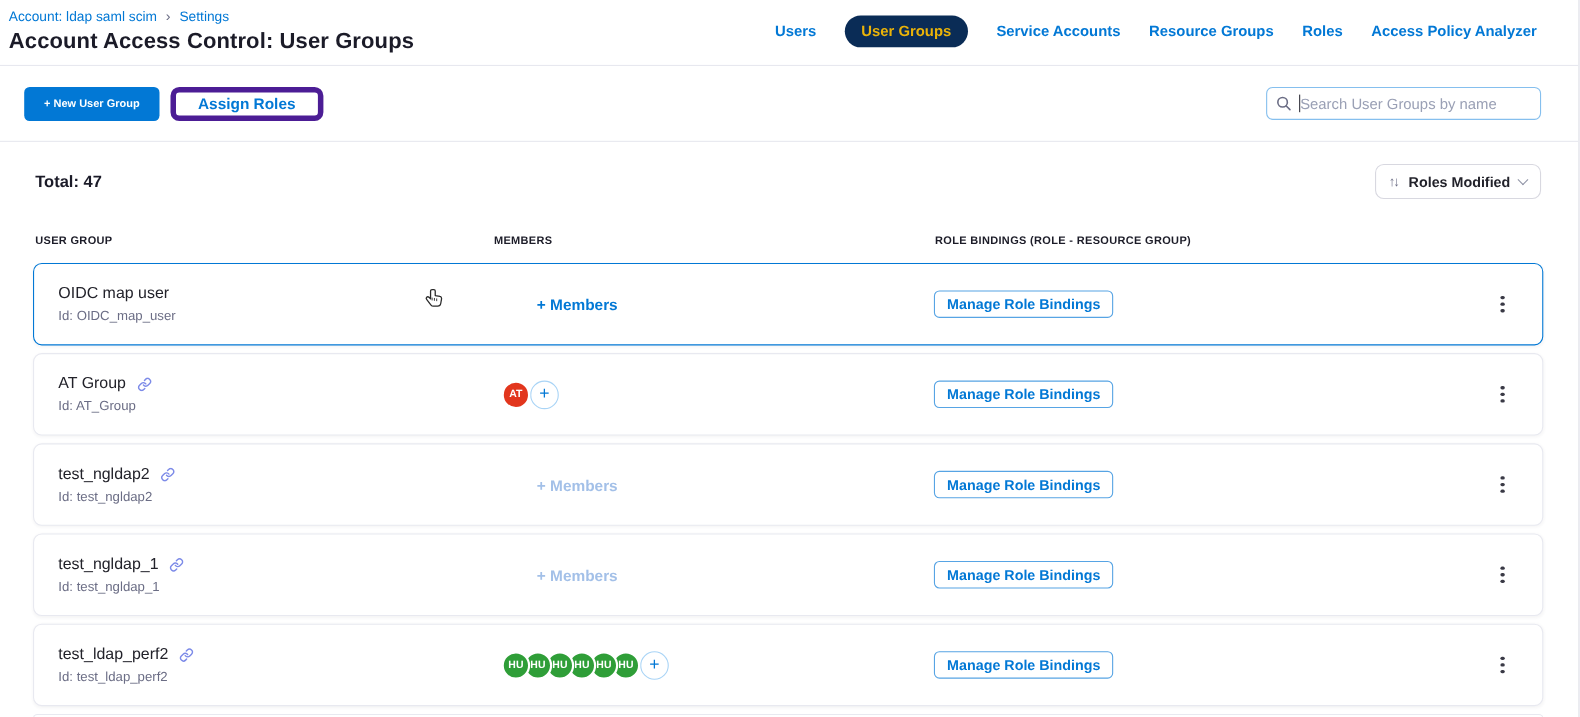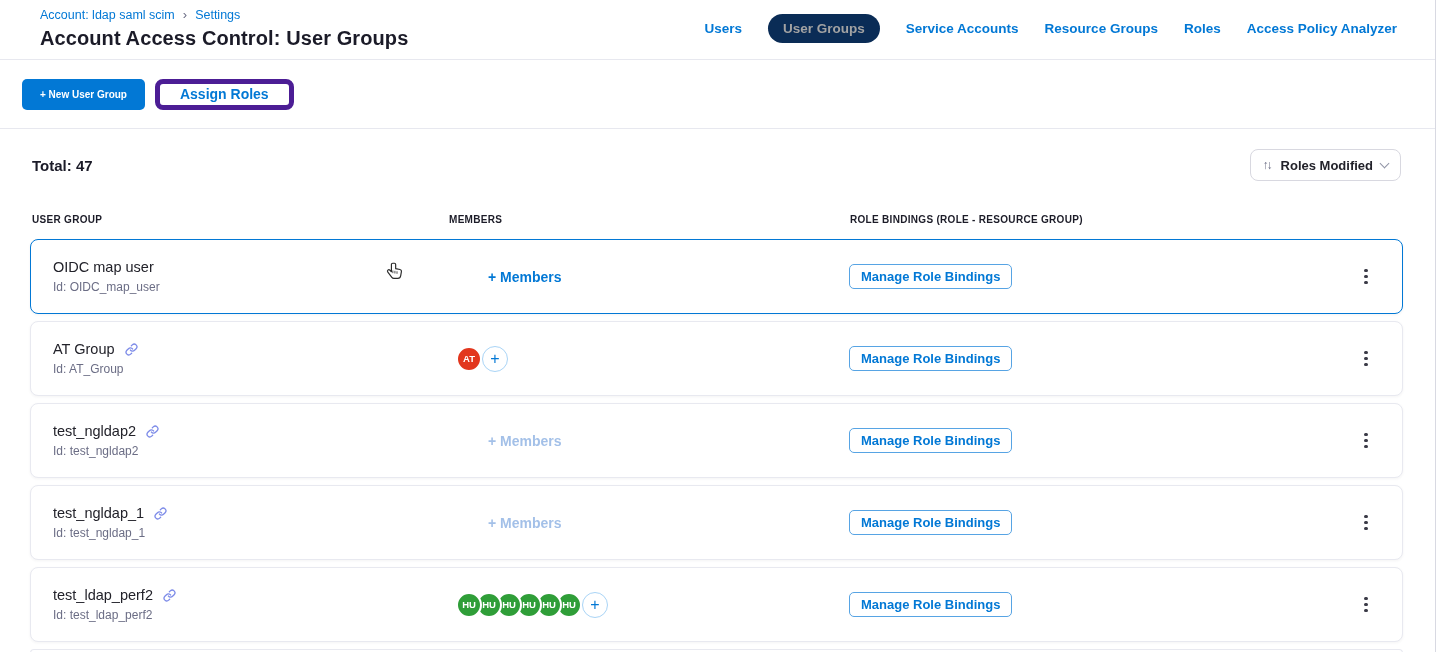--- a/index.html
+++ b/index.html
@@ -3,29 +3,29 @@
 <meta charset="utf-8">
 <style>
   * { margin:0; padding:0; box-sizing:border-box; }
   html,body { background:#f4f4f7; }
   .page {
     width:1436px; height:652px; position:relative; background:#ffffff;
     font-family:"Liberation Sans", sans-serif; overflow:hidden;
     border-right:1px solid #d8d9e2;
   }
   
-  .header { height:60px; border-bottom:1px solid #e7e8ef; display:flex; justify-content:space-between; padding:0 38px 0 40px; }
+  .header { height:60px; border-bottom:1px solid #e7e8ef; display:flex; justify-content:space-between; padding:0 38px 0 8px; }
   .crumb-wrap { padding-top:7px; }
   .breadcrumb { font-size:12.5px; color:#0278d5; display:flex; gap:8px; align-items:center; }
   .breadcrumb .sep { color:#6b6d85; font-size:13px; }
   .breadcrumb a { color:#0278d5; text-decoration:none; cursor:pointer; }
   .page-title { font-size:20px; font-weight:700; color:#1b1b28; margin-top:5px; letter-spacing:.1px; }
   .nav-tabs { display:flex; align-items:center; gap:26px; padding-top:12px; height:44px; }
   .tab { font-size:13.5px; font-weight:600; color:#0278d5; cursor:pointer; white-space:nowrap; }
-  .tab.active { background:#0a2c56; color:#a3a3a3; padding:7px 15px; border-radius:999px; }
+  .tab.active { background:#0a2c56; color:#eab308; padding:7px 15px; border-radius:999px; }
   
   .toolbar { height:69px; border-bottom:1px solid #e7e8ef; display:flex; align-items:center; justify-content:space-between; padding:0 34px 0 22px; }
   .toolbar-left { display:flex; gap:10px; align-items:center; }
   .btn-primary { background:#0278d5; color:#fff; font-size:10px; font-weight:700; border:none; border-radius:5px; height:31px; padding:0 18px; cursor:pointer; font-family:inherit; }
   .btn-outline { background:#fff; color:#0278d5; font-size:14px; font-weight:700; border:5px solid #4c1d95; border-radius:8px; height:31px; padding:0 20px; cursor:pointer; font-family:inherit; }
   .search-wrap { position:relative; width:250px; height:30px; }
   .search-wrap input { width:100%; height:100%; border:1px solid #85bfee; border-radius:6px; padding:0 10px 0 30px; font-size:13.5px; color:#22222a; outline:none; font-family:inherit; }
   .search-wrap input::placeholder { color:#9aa0b5; }
   .search-icon { position:absolute; left:8px; top:7px; }
   .caret { position:absolute; left:30px; top:7px; width:1px; height:16px; background:#33343e; }
@@ -86,20 +86,30 @@
         <span class="tab">Roles</span>
         <span class="tab">Access Policy Analyzer</span>
       </div>
   </div>
 
   <div class="toolbar">
     <div class="toolbar-left">
       <button class="btn-primary">+ New User Group</button>
       <button class="btn-outline">Assign Roles</button>
     </div>
+    <div class="search-wrap">
+      <span class="search-icon">
+        <svg width="16" height="16" viewBox="0 0 24 24" fill="none" stroke="#6b6d85" stroke-width="2.2" stroke-linecap="round">
+          <circle cx="10.5" cy="10.5" r="6.5"></circle>
+            <path d="M15.5 15.5 L20.5 20.5"></path>
+        </svg>
+      </span>
+      <input type="text" placeholder="Search User Groups by name" style="">
+      <span class="caret"></span>
+    </div>
   </div>
 
   <div class="list-head">
     <div class="total">Total: 47</div>
     <div class="sort-box">
       <span class="sort-arrows">↑↓</span>
       <span class="sort-label">Roles Modified</span>
       <span class="chev"></span>
     </div>
   </div>

